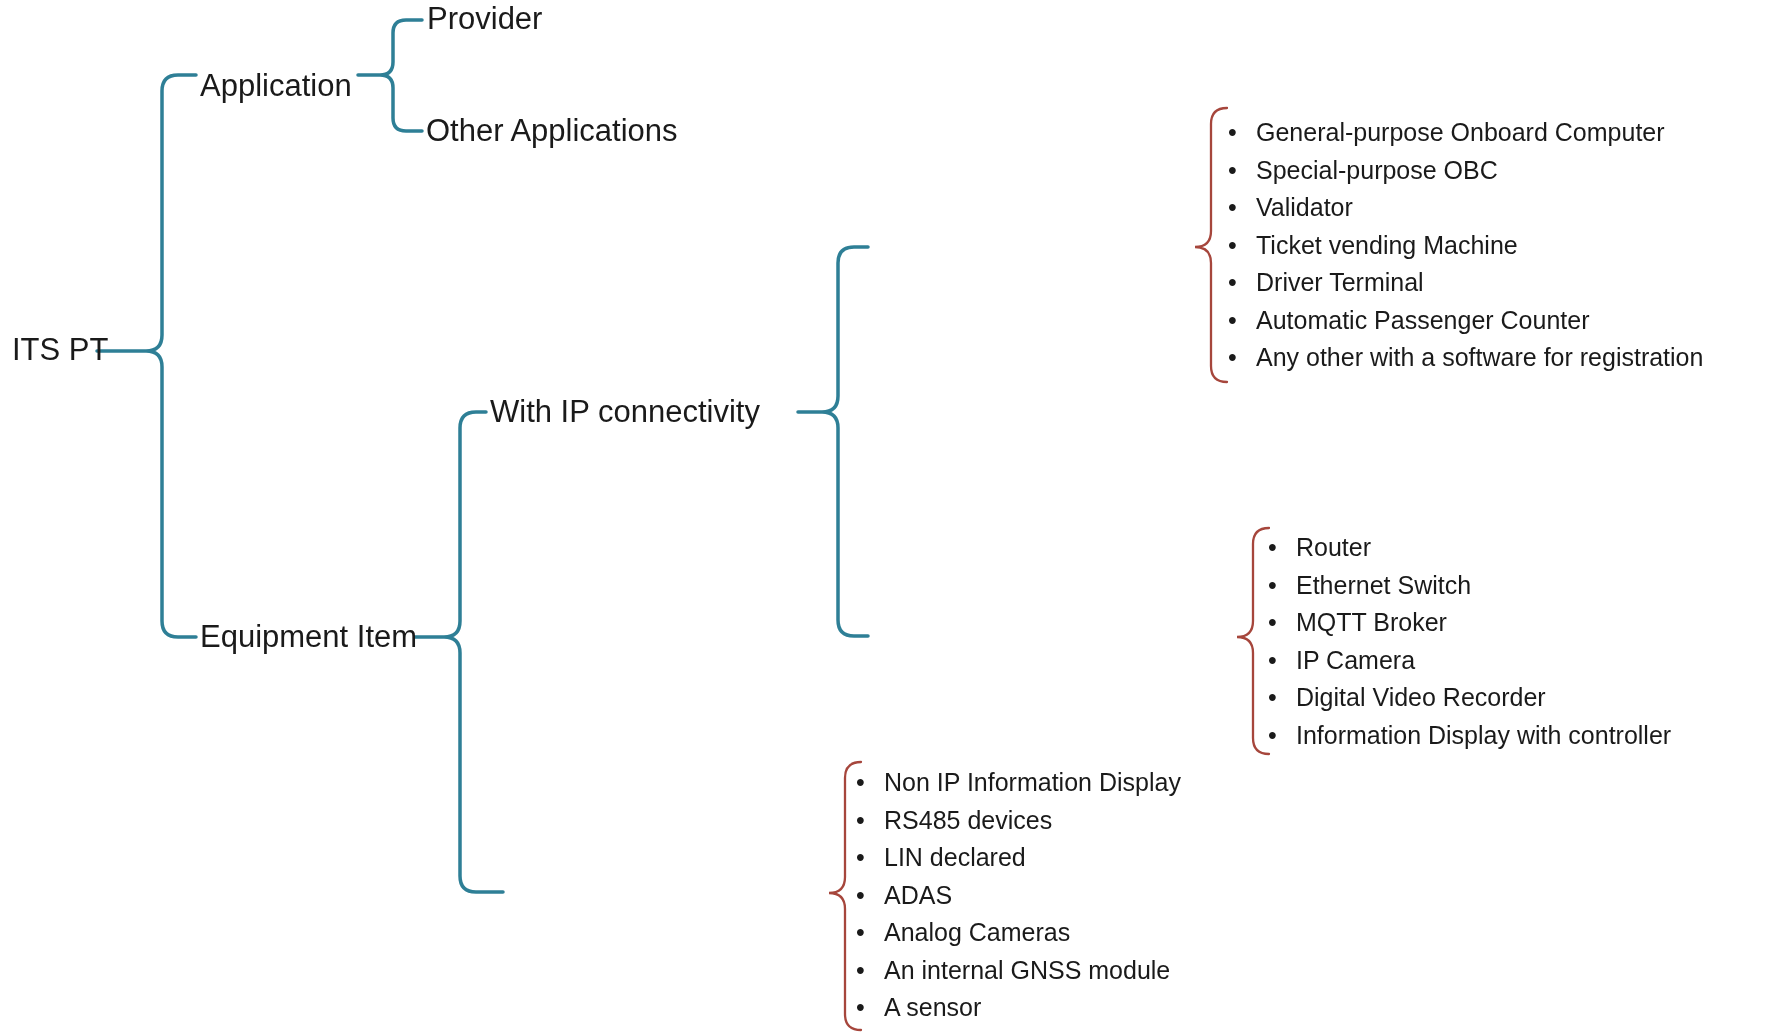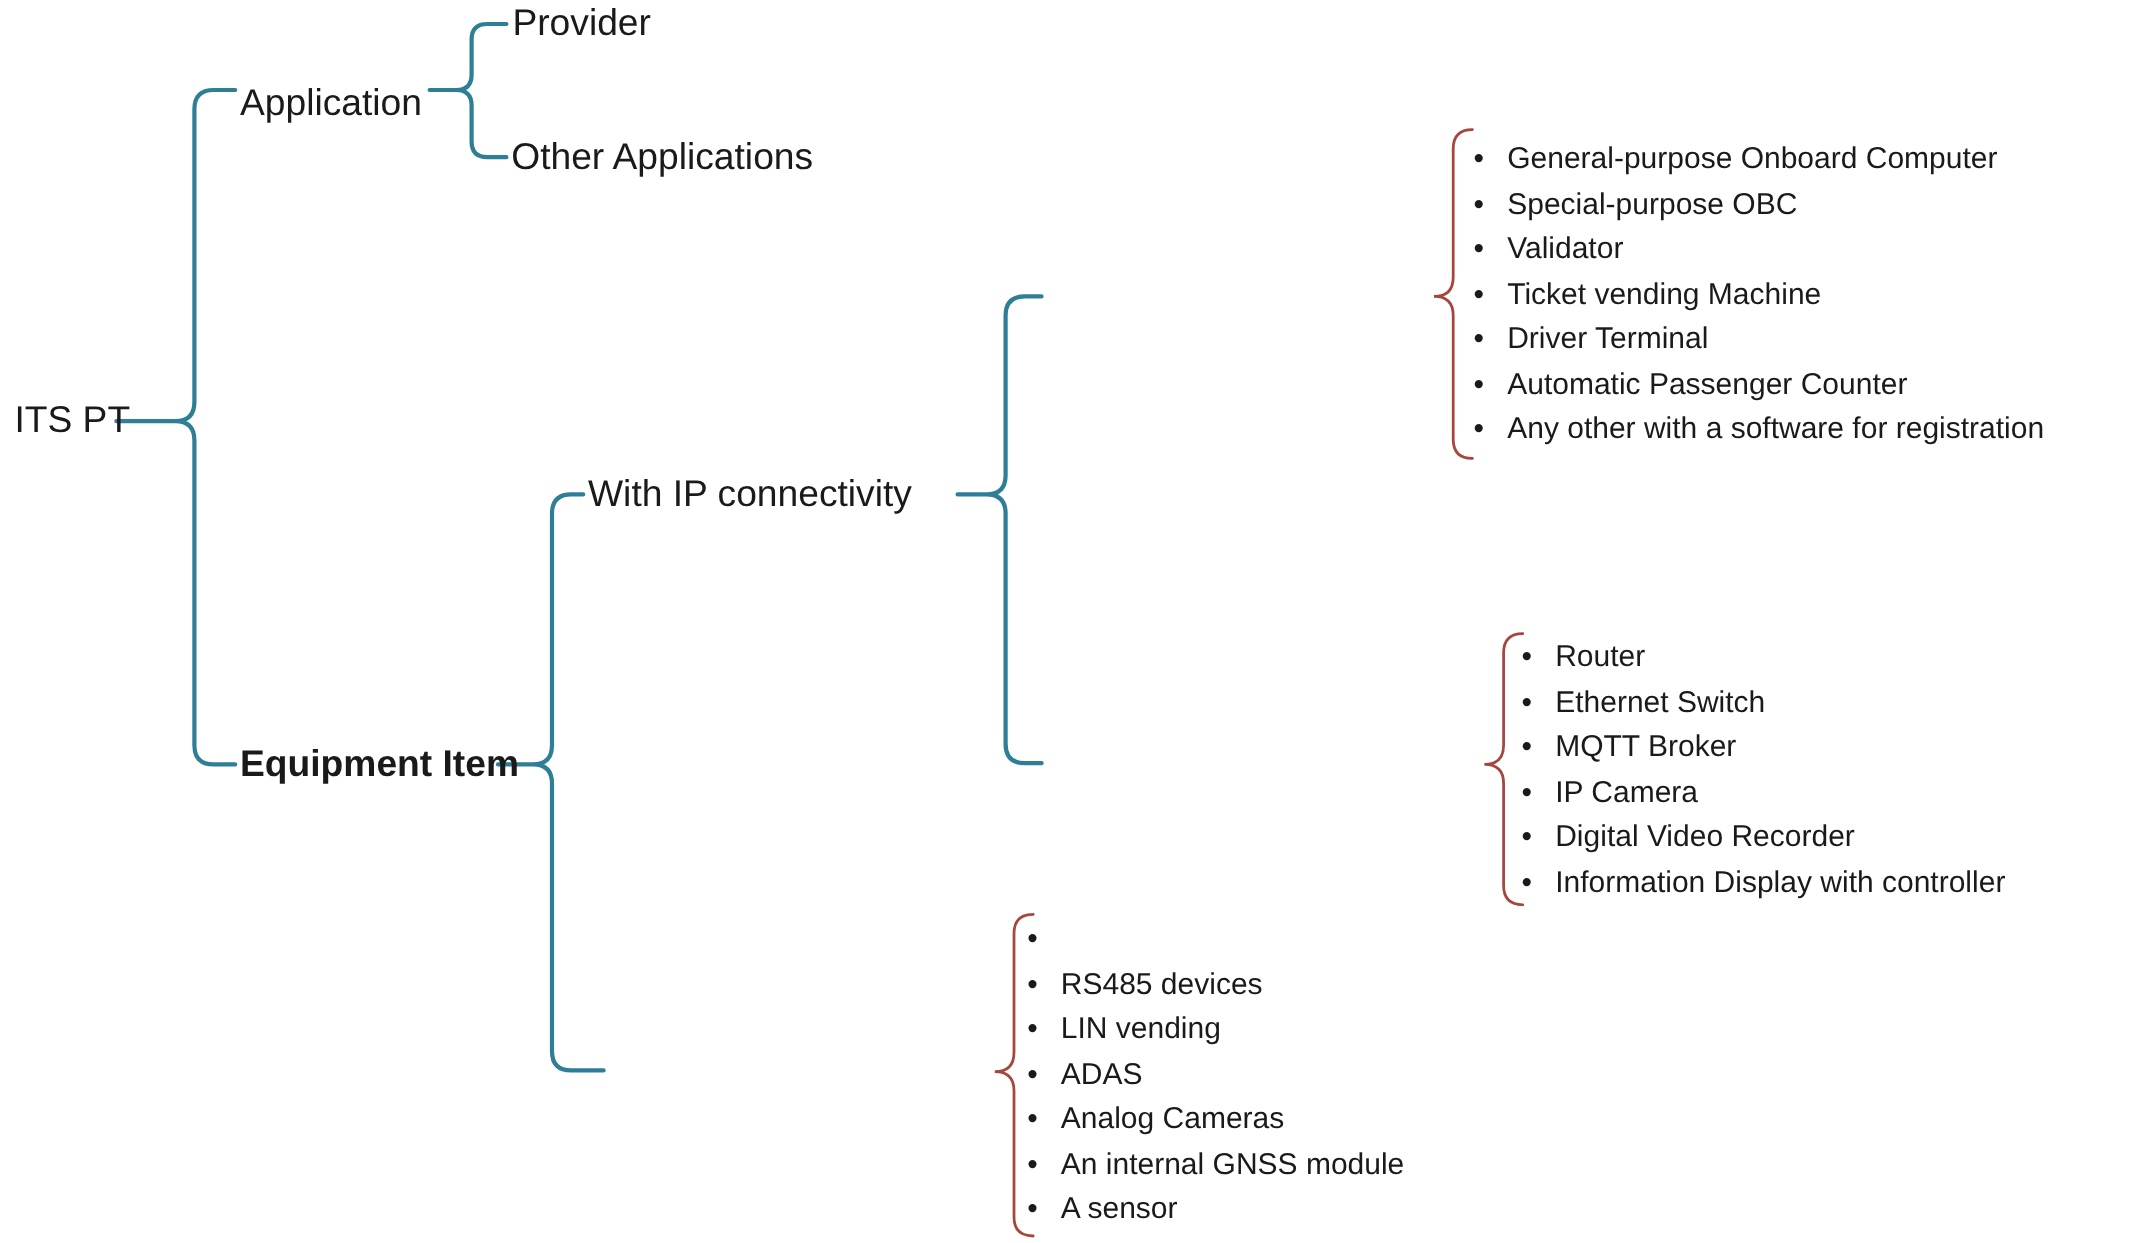--- a/index.html
+++ b/index.html
@@ -13,21 +13,21 @@
   }
   #braces{position:absolute;left:0;top:0;}
   .node{
     position:absolute;
     transform:translateY(-50%);
     white-space:nowrap;
     font-size:31px;
     line-height:1.1;
     color:var(--text,#1a1a1a);
   }
-  .node.bold{font-weight:bold;}
+  .node.bold{font-weight:normal;}
   .blist{position:absolute;}
   .blist .li{
     height:37.5px;
     display:flex;
     align-items:center;
     white-space:nowrap;
     font-size:25px;
     color:var(--text,#1a1a1a);
   }
   .blist .li .bullet{
@@ -120,28 +120,29 @@
       </div>
       <div class="li">
         <span class="bullet">•</span>
         <span>Information Display with controller</span>
       </div>
     </div>
 
   <div class="blist" style="left:856px;top:764px">
       <div class="li">
         <span class="bullet">•</span>
+        <span>Non IP Information Display</span>
       </div>
       <div class="li">
         <span class="bullet">•</span>
         <span>RS485 devices</span>
       </div>
       <div class="li">
         <span class="bullet">•</span>
-        <span>LIN vending</span>
+        <span>LIN declared</span>
       </div>
       <div class="li">
         <span class="bullet">•</span>
         <span>ADAS</span>
       </div>
       <div class="li">
         <span class="bullet">•</span>
         <span>Analog Cameras</span>
       </div>
       <div class="li">

